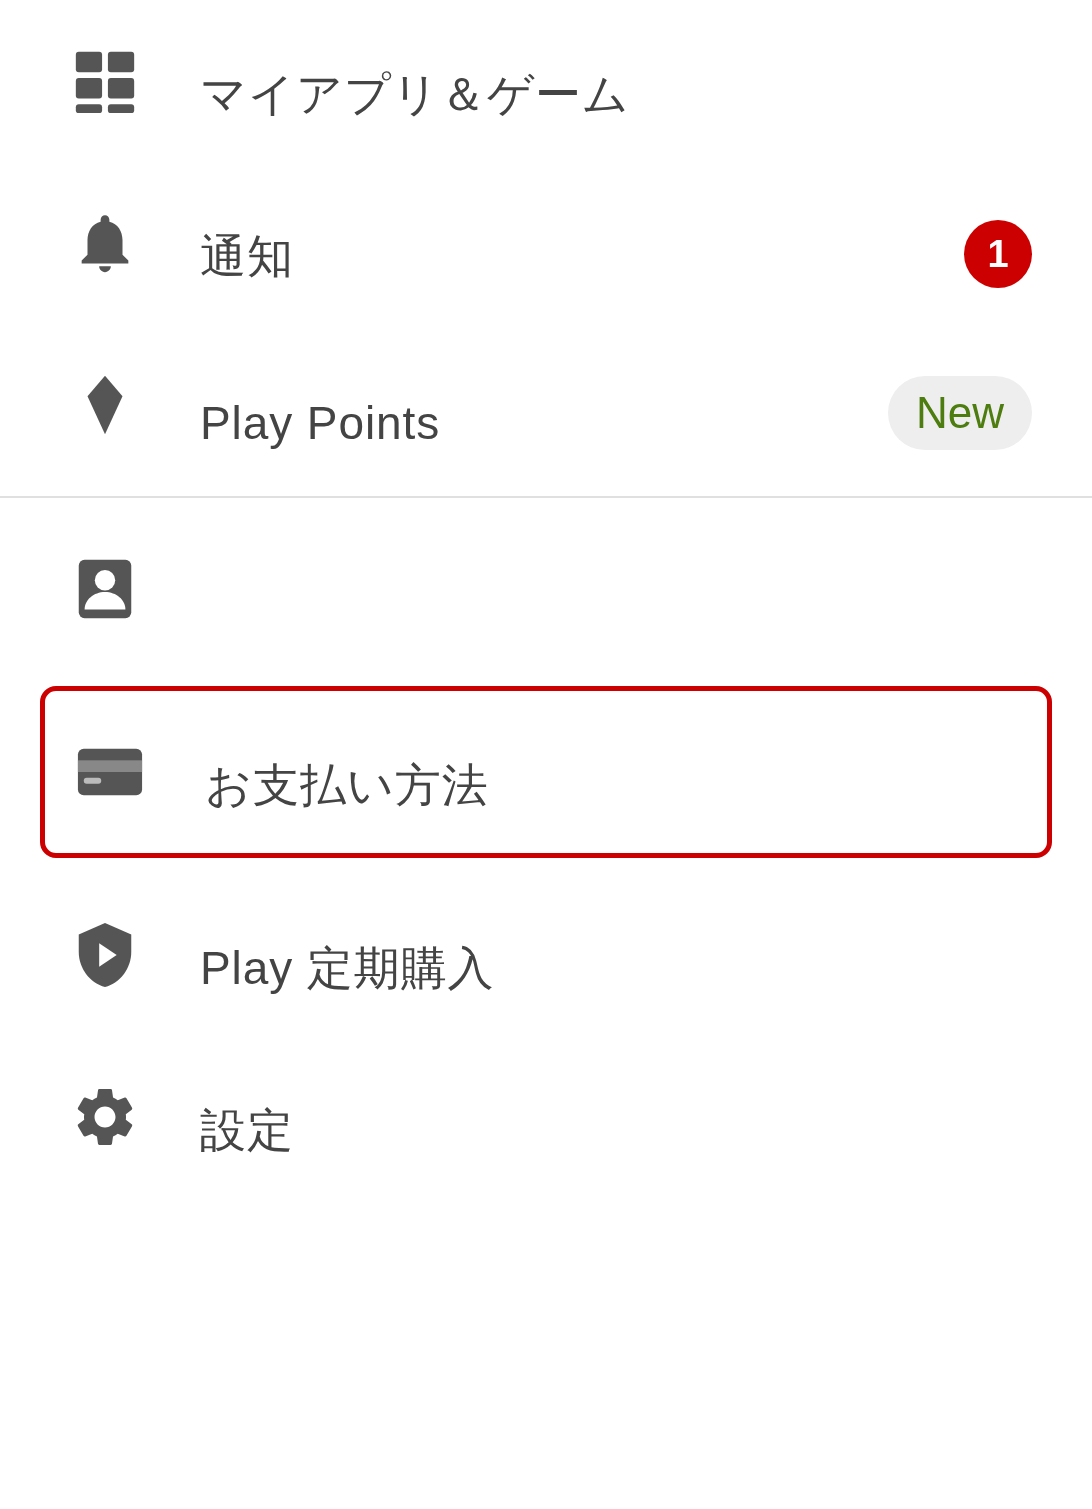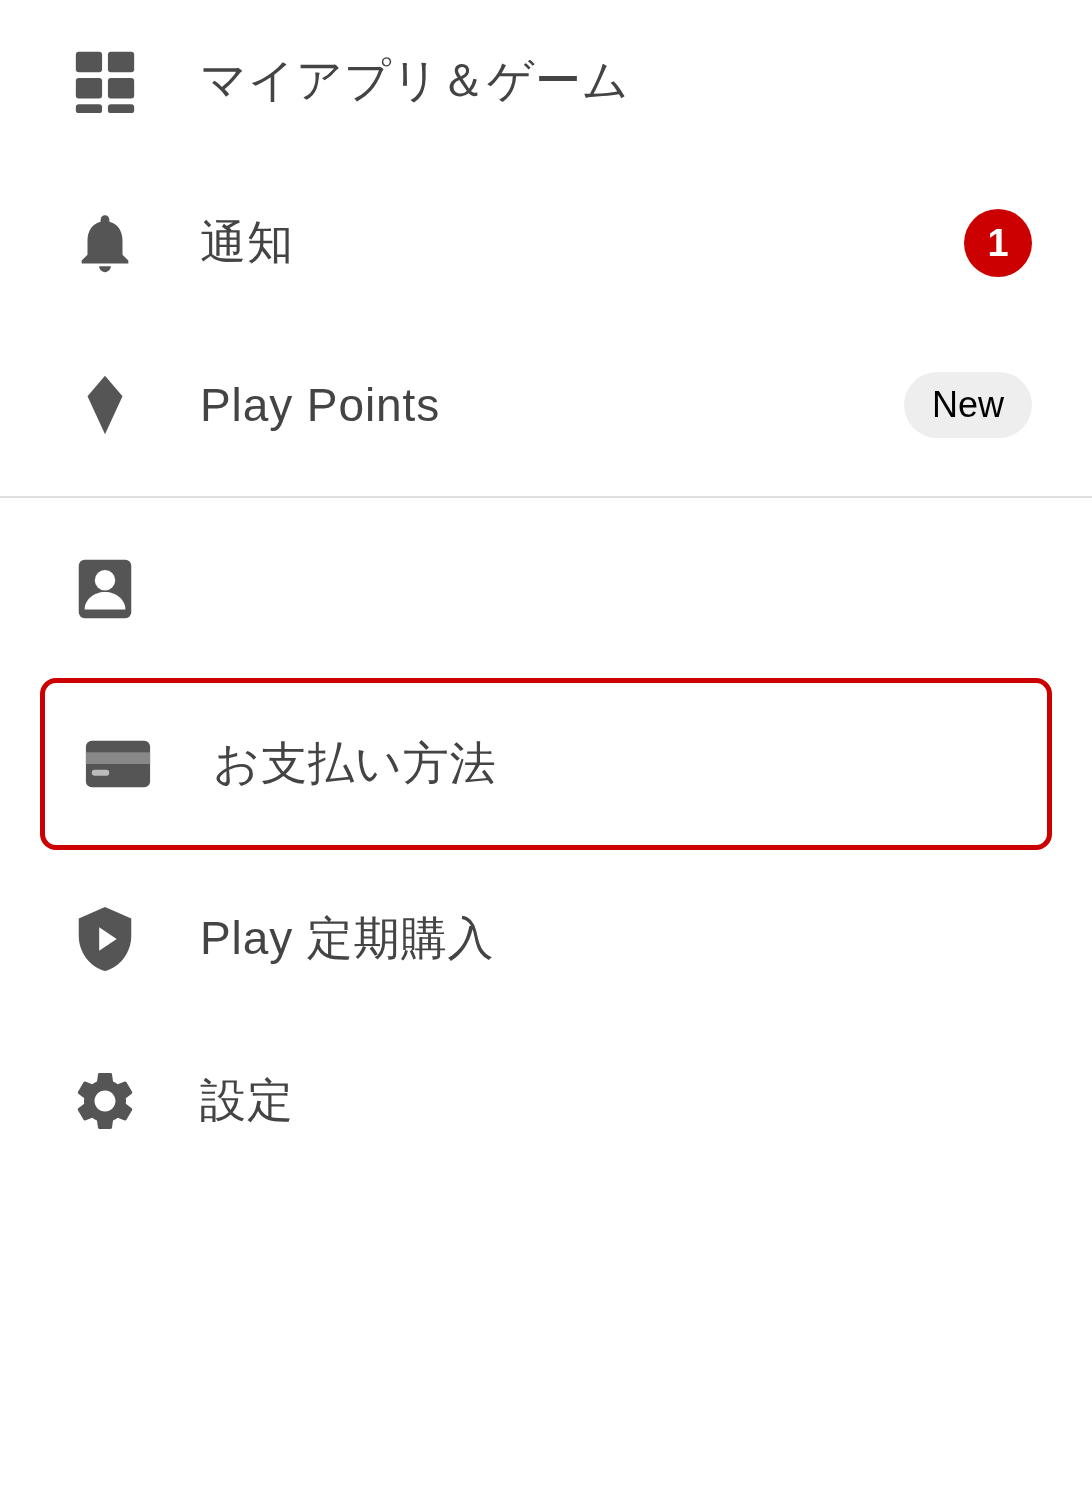--- a/index.html
+++ b/index.html
@@ -16,32 +16,32 @@
       position: relative;
     }
 
     .menu-container {
       width: 100%;
       background: #ffffff;
     }
 
     .menu-item {
       display: flex;
-      align-items: center;
+      align-items: flex-end;
       padding: 36px 60px;
       cursor: pointer;
       position: relative;
       min-height: 140px;
     }
 
     .menu-item.highlighted {
       border: 5px solid #cc0000;
       border-radius: 16px;
-      margin: 8px 40px;
-      padding: 36px 28px;
+      margin: 16px 40px;
+      padding: 36px 20px;
     }
 
     .menu-item.highlighted .icon-wrapper {
       margin-left: 0;
     }
 
     .divider {
       height: 2px;
       background: #e0e0e0;
       margin: 10px 0;
@@ -80,24 +80,24 @@
       display: flex;
       align-items: center;
       justify-content: center;
       font-size: 38px;
       font-weight: bold;
       flex-shrink: 0;
     }
 
     .badge-new {
       background: #eeeeee;
-      color: #000000;
+      color: #4d7c0f;
       border-radius: 40px;
       padding: 12px 28px;
-      font-size: 36px;
+      font-size: 44px;
       font-weight: 500;
       flex-shrink: 0;
     }
   </style>
 </head>
 <body>
 
 <div class="menu-container">
 
   <div class="menu-item">

